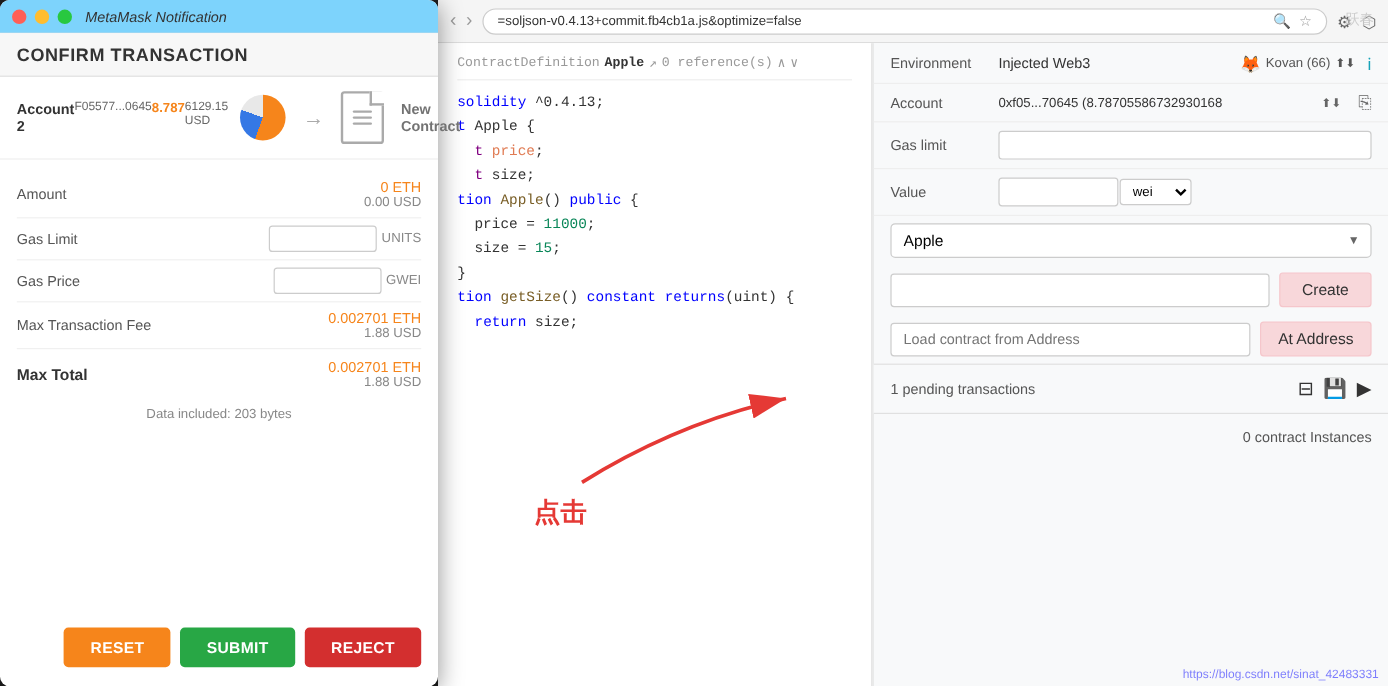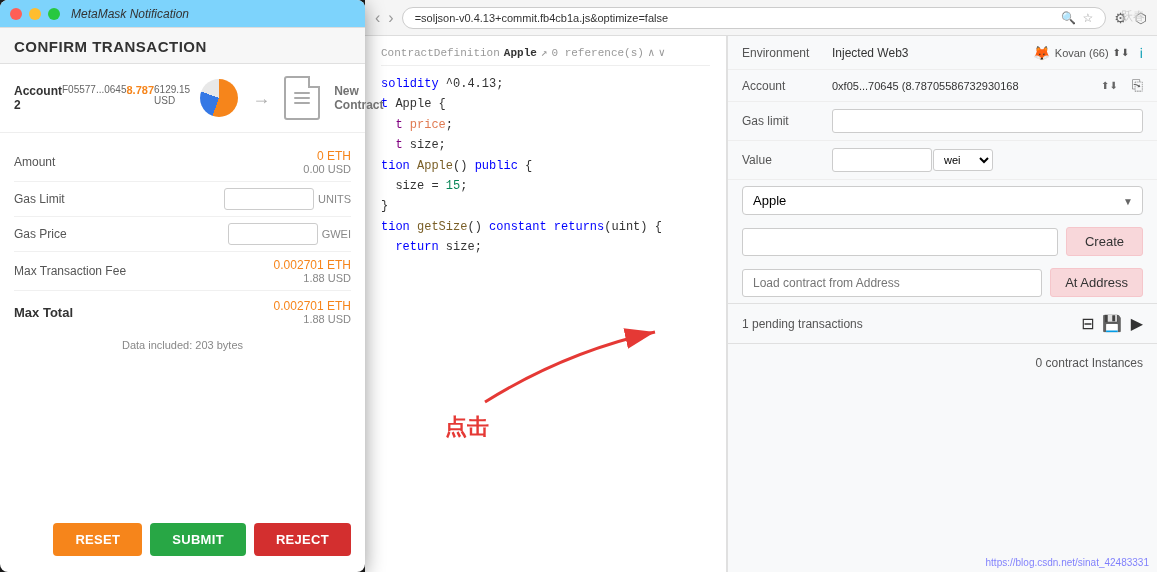--- a/index.html
+++ b/index.html
@@ -609,20 +609,21 @@
       </div>
       <div class="code-line"><span class="kw">solidity</span> ^0.4.13;</div>
       <div class="code-line"></div>
       <div class="code-line"><span class="kw">t</span> Apple {</div>
       <div class="code-line"></div>
       <div class="code-line">  <span class="kw2">t</span> <span style="color:#e07b53">price</span>;</div>
       <div class="code-line">  <span class="kw2">t</span> size;</div>
       <div class="code-line"></div>
       <div class="code-line"><span class="kw">tion</span> <span class="fn">Apple</span>() <span class="kw">public</span> {</div>
       <div class="code-line"></div>
+      <div class="code-line">  price = <span class="num">11000</span>;</div>
       <div class="code-line">  size = <span class="num">15</span>;</div>
       <div class="code-line">}</div>
       <div class="code-line"></div>
       <div class="code-line"><span class="kw">tion</span> <span class="fn">getSize</span>() <span class="kw">constant</span> <span class="kw">returns</span>(uint) {</div>
       <div class="code-line"></div>
       <div class="code-line">  <span class="kw">return</span> size;</div>
     </div>
 
     <div class="remix-sidebar">
 

